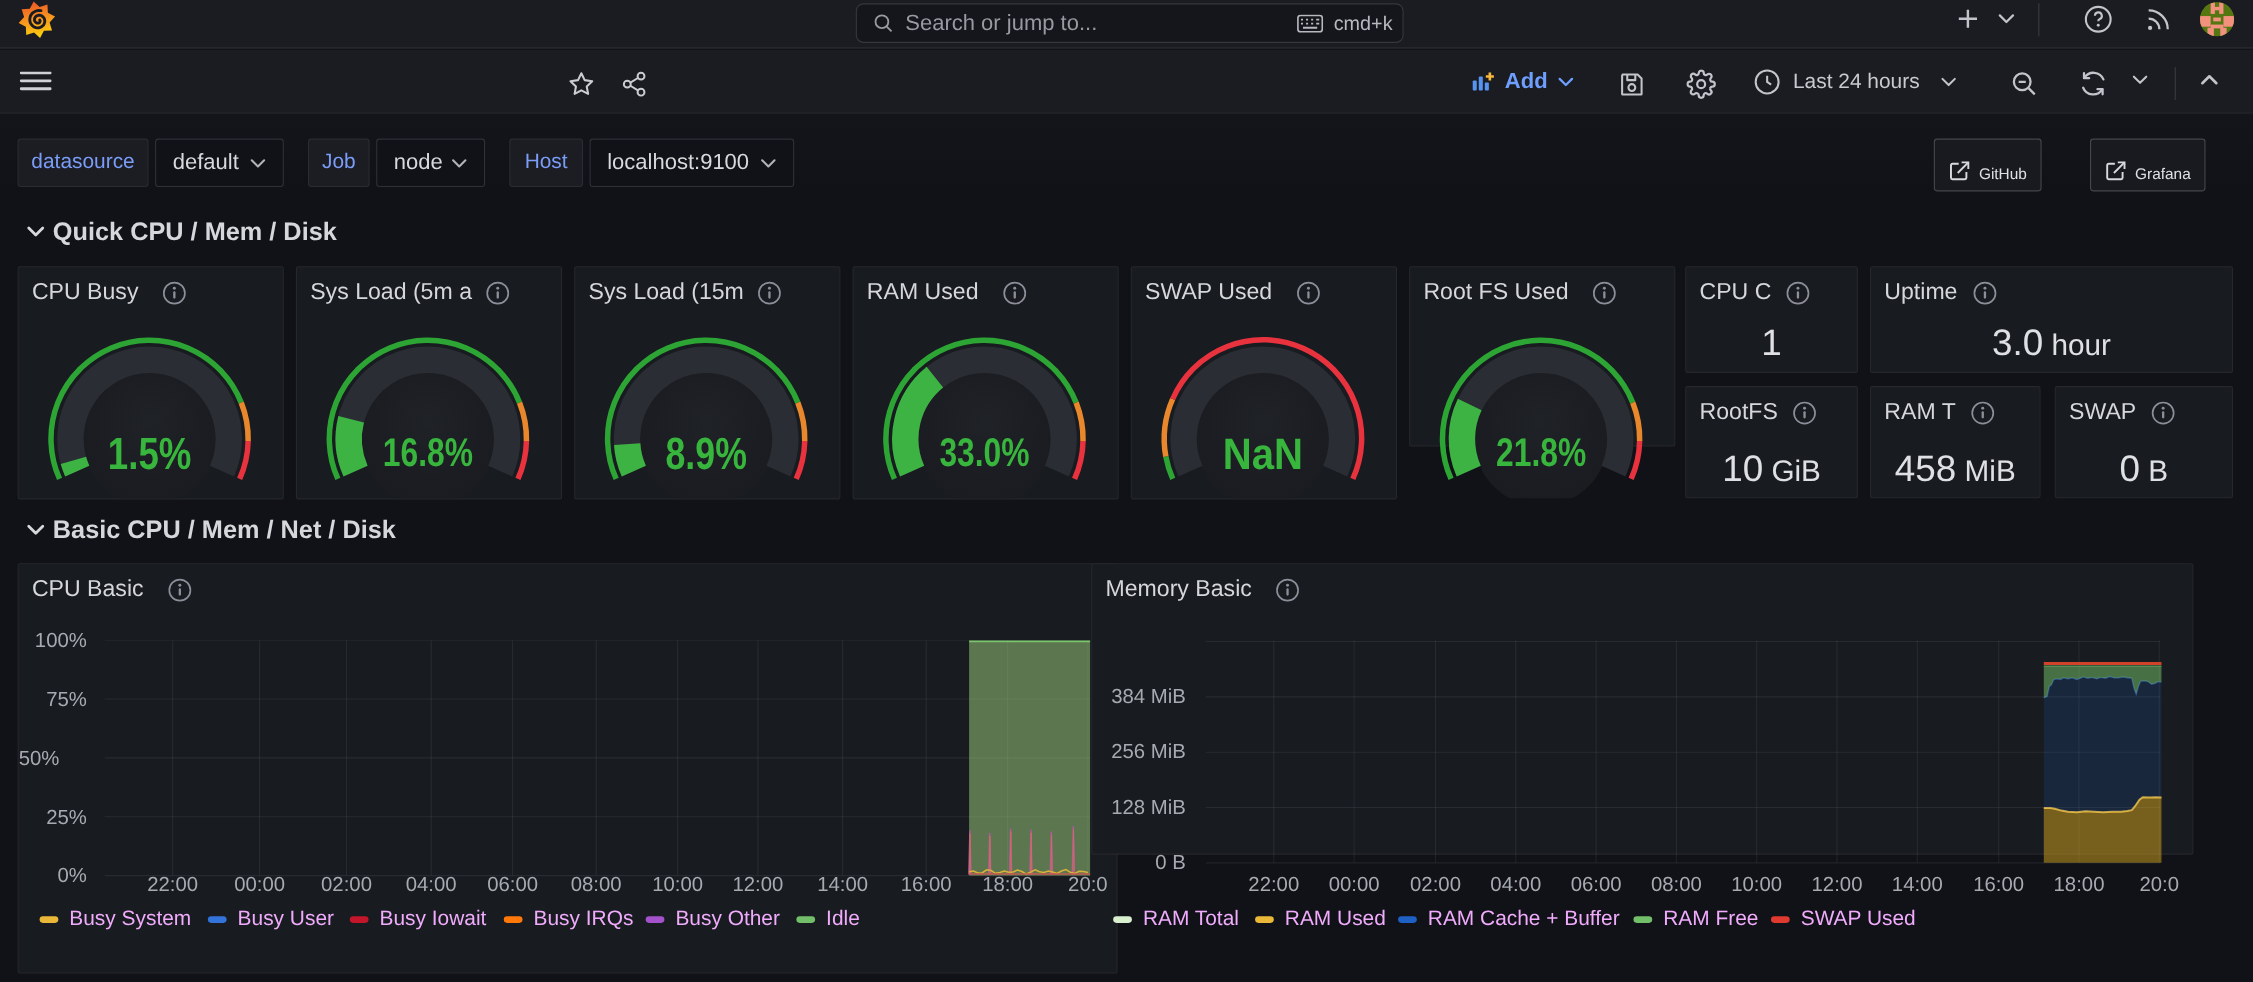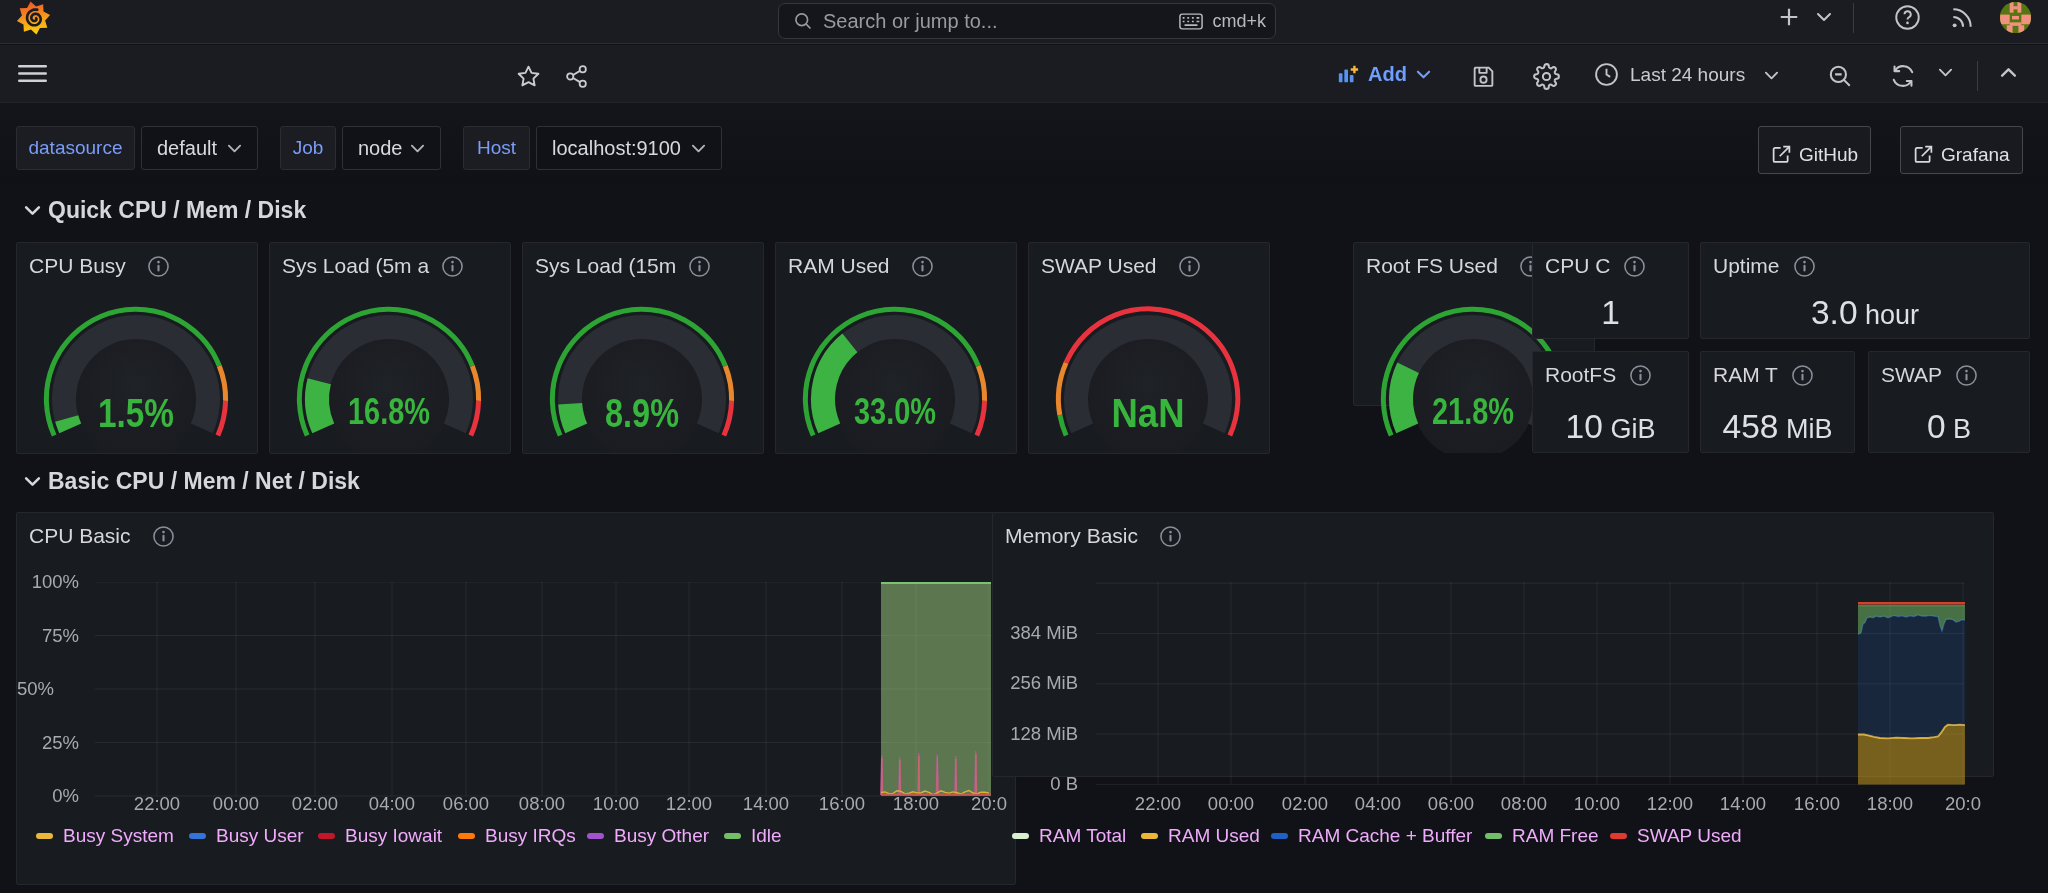--- a/index.html
+++ b/index.html
@@ -7,21 +7,21 @@
 .abs{position:absolute}
 svg{display:block}
 .ico{display:inline-block;vertical-align:middle}
 #topbar{position:absolute;left:0;top:0;width:2048px;height:44px;background:#1b1c21;border-bottom:1px solid #2c2d33;transform:translateZ(0)}
 #navbar{position:absolute;left:0;top:45px;width:2048px;height:58px;background:#1b1c21;border-bottom:1px solid #222327;transform:translateZ(0)}
 .searchbox{position:absolute;left:778px;top:3px;width:498px;height:36px;background:#15161b;border:1px solid #36373d;border-radius:7px;display:flex;align-items:center;color:#989aa2;font-size:20px}
 .panel{position:absolute;background:#181b1f;border:1px solid #25272d;border-radius:2px}
 .ptitle{position:absolute;top:11px;left:12px;font-size:21px;font-weight:500;color:#d6d7db;white-space:nowrap;display:flex;align-items:center;gap:21px;max-width:94%;overflow:hidden}
 .filterlabel{position:absolute;height:44px;background:#1b1d23;border:1px solid #2a2c33;border-radius:3px;color:#7b9cf7;font-size:19px;font-weight:500;display:flex;align-items:center;justify-content:center}
 .filterval{position:absolute;height:44px;background:#111217;border:1px solid #2f3138;border-radius:3px;color:#d8d9dd;font-size:20px;display:flex;align-items:center;padding:0 15px;justify-content:space-between}
-.linkbtn{position:absolute;height:48px;background:#181a1f;border:1px solid #45474e;border-radius:3px;color:#dfe0e4;font-size:19px;font-weight:500;display:flex;align-items:flex-start;padding:17px 12px;gap:7px}
+.linkbtn{position:absolute;height:48px;background:#181a1f;border:1px solid #45474e;border-radius:3px;color:#dfe0e4;font-size:14px;font-weight:500;display:flex;align-items:flex-end;padding:7px 12px;gap:7px}
 .sechead{position:absolute;color:#d6d7db;font-size:23px;font-weight:700;display:flex;align-items:center;gap:7px}
 .axlbl{position:absolute;color:#a8aab2;font-size:18.5px;white-space:nowrap}
 .leg{position:absolute;display:flex;align-items:center;gap:10px;color:#f0abfc;font-size:19px;white-space:nowrap}
 .leg .mark{width:17px;height:5.5px;border-radius:3px}
 .tbi{position:absolute;display:flex;align-items:center;justify-content:center}
 </style></head>
 <body>
 <div id="topbar">
 <div class="abs" style="left:16px;top:0px">
       <svg width="35" height="36" viewBox="0 0 35 37">
@@ -329,21 +329,21 @@
           </defs>
           <circle cx="119.0" cy="128" r="61" fill="url(#ig11973)"></circle>
           <path d="M 53.22 157.29 A 72 72 0 1 1 184.78 157.29" stroke="#2a2d33" stroke-width="24" fill="none"></path>
           <path d="M 37.15 164.44 A 89.6 89.6 0 0 1 30.85 144.05" stroke="#2da534" stroke-width="5" fill="none"></path>
           <path d="M 30.85 144.05 A 89.6 89.6 0 0 1 37.07 91.73" stroke="#e8872b" stroke-width="5" fill="none"></path>
           <path d="M 37.07 91.73 A 89.6 89.6 0 1 1 200.85 164.44" stroke="#e8333f" stroke-width="5" fill="none"></path>
           <text x="119.0" y="155.5" text-anchor="middle" font-size="40" font-weight="700" fill="#38b53d" font-family="Liberation Sans,sans-serif" textLength="73" lengthAdjust="spacingAndGlyphs">NaN</text>
         </svg>
       </div>
 </div>
-<div class="panel" style="left:1353px;top:139px;width:242px;height:164px">
+<div class="panel" style="left:1281px;top:139px;width:242px;height:164px">
 <div class="ptitle" style="gap:21px">Root FS Used <svg class="ico" width="23" height="23" viewBox="0 0 24 24" style="opacity:0.65">
           <circle cx="12" cy="12" r="10" fill="none" stroke="#ccccdc" stroke-width="1.6"></circle>
           <circle cx="12" cy="7.4" r="1.4" fill="#ccccdc"></circle>
           <rect x="10.9" y="10.2" width="2.2" height="7" rx="1.1" fill="#ccccdc"></rect>
         </svg></div>
 <div class="abs" style="left:0;top:28px">
         <svg width="240" height="182" viewBox="0 0 240 182">
           <defs>
             <radialGradient id="ig11982" cx="0.5" cy="0.38" r="0.75">
               <stop offset="0" stop-color="#1f2227"></stop>

